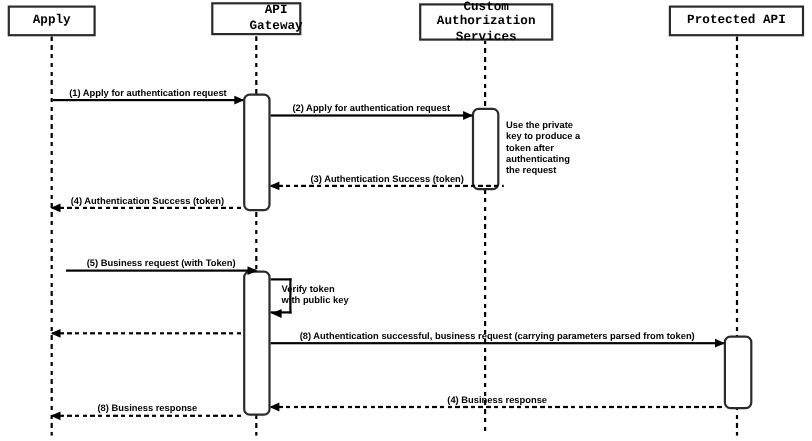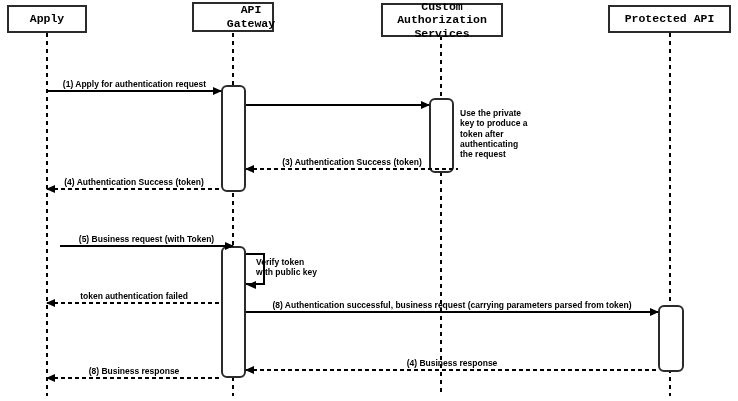--- a/index.html
+++ b/index.html
@@ -77,20 +77,21 @@
   <div class="activation" style="left:221px; top:246px; width:25px; height:132px;"></div>
   <div class="activation" style="left:658px; top:305px; width:26px; height:67px;"></div>
 
   <div class="msg" style="left:48px; top:78px; width:173px;">
     <div class="lbl">(1) Apply for authentication request</div>
     <div class="line solid"></div>
     <span class="arrow right"></span>
   </div>
 
   <div class="msg" style="left:246px; top:92px; width:183px;">
+    <div class="lbl">(2) Apply for authentication request</div>
     <div class="line solid"></div>
     <span class="arrow right"></span>
   </div>
 
   <div class="note" style="left:460px; top:108px; width:95px;">Use the private
 key to produce a
 token after
 authenticating
 the request</div>
 
@@ -111,21 +112,20 @@
     <div class="line solid"></div>
     <span class="arrow right"></span>
   </div>
 
   <div class="self-rect"></div>
   <span class="self-arrow"></span>
   <div class="note" style="left:256px; top:257px; width:80px;">Verify token
 with public key</div>
 
   <div class="msg" style="left:47px; top:290px; width:174px;">
-    <div class="lbl">token authentication failed</div>
     <div class="line dashed"></div>
     <span class="arrow left"></span>
   </div>
 
   <div class="msg" style="left:246px; top:299px; width:412px;">
     <div class="lbl">(8) Authentication successful, business request (carrying parameters parsed from token)</div>
     <div class="line solid"></div>
     <span class="arrow right"></span>
   </div>
 

